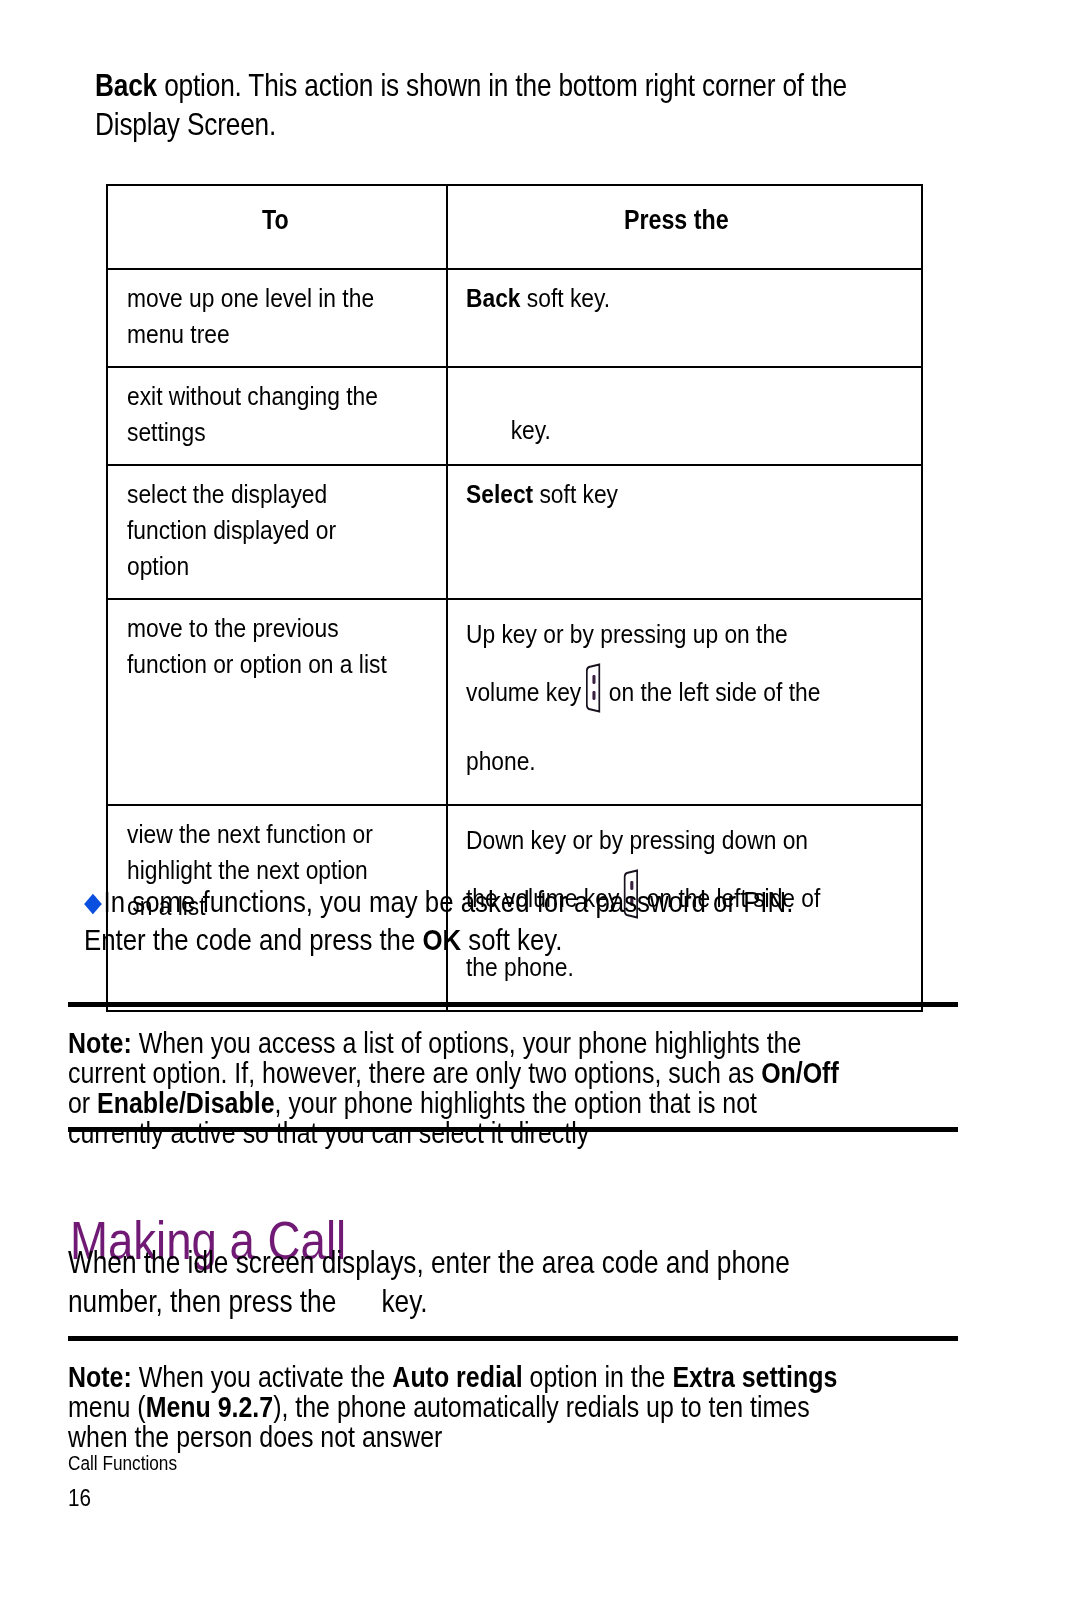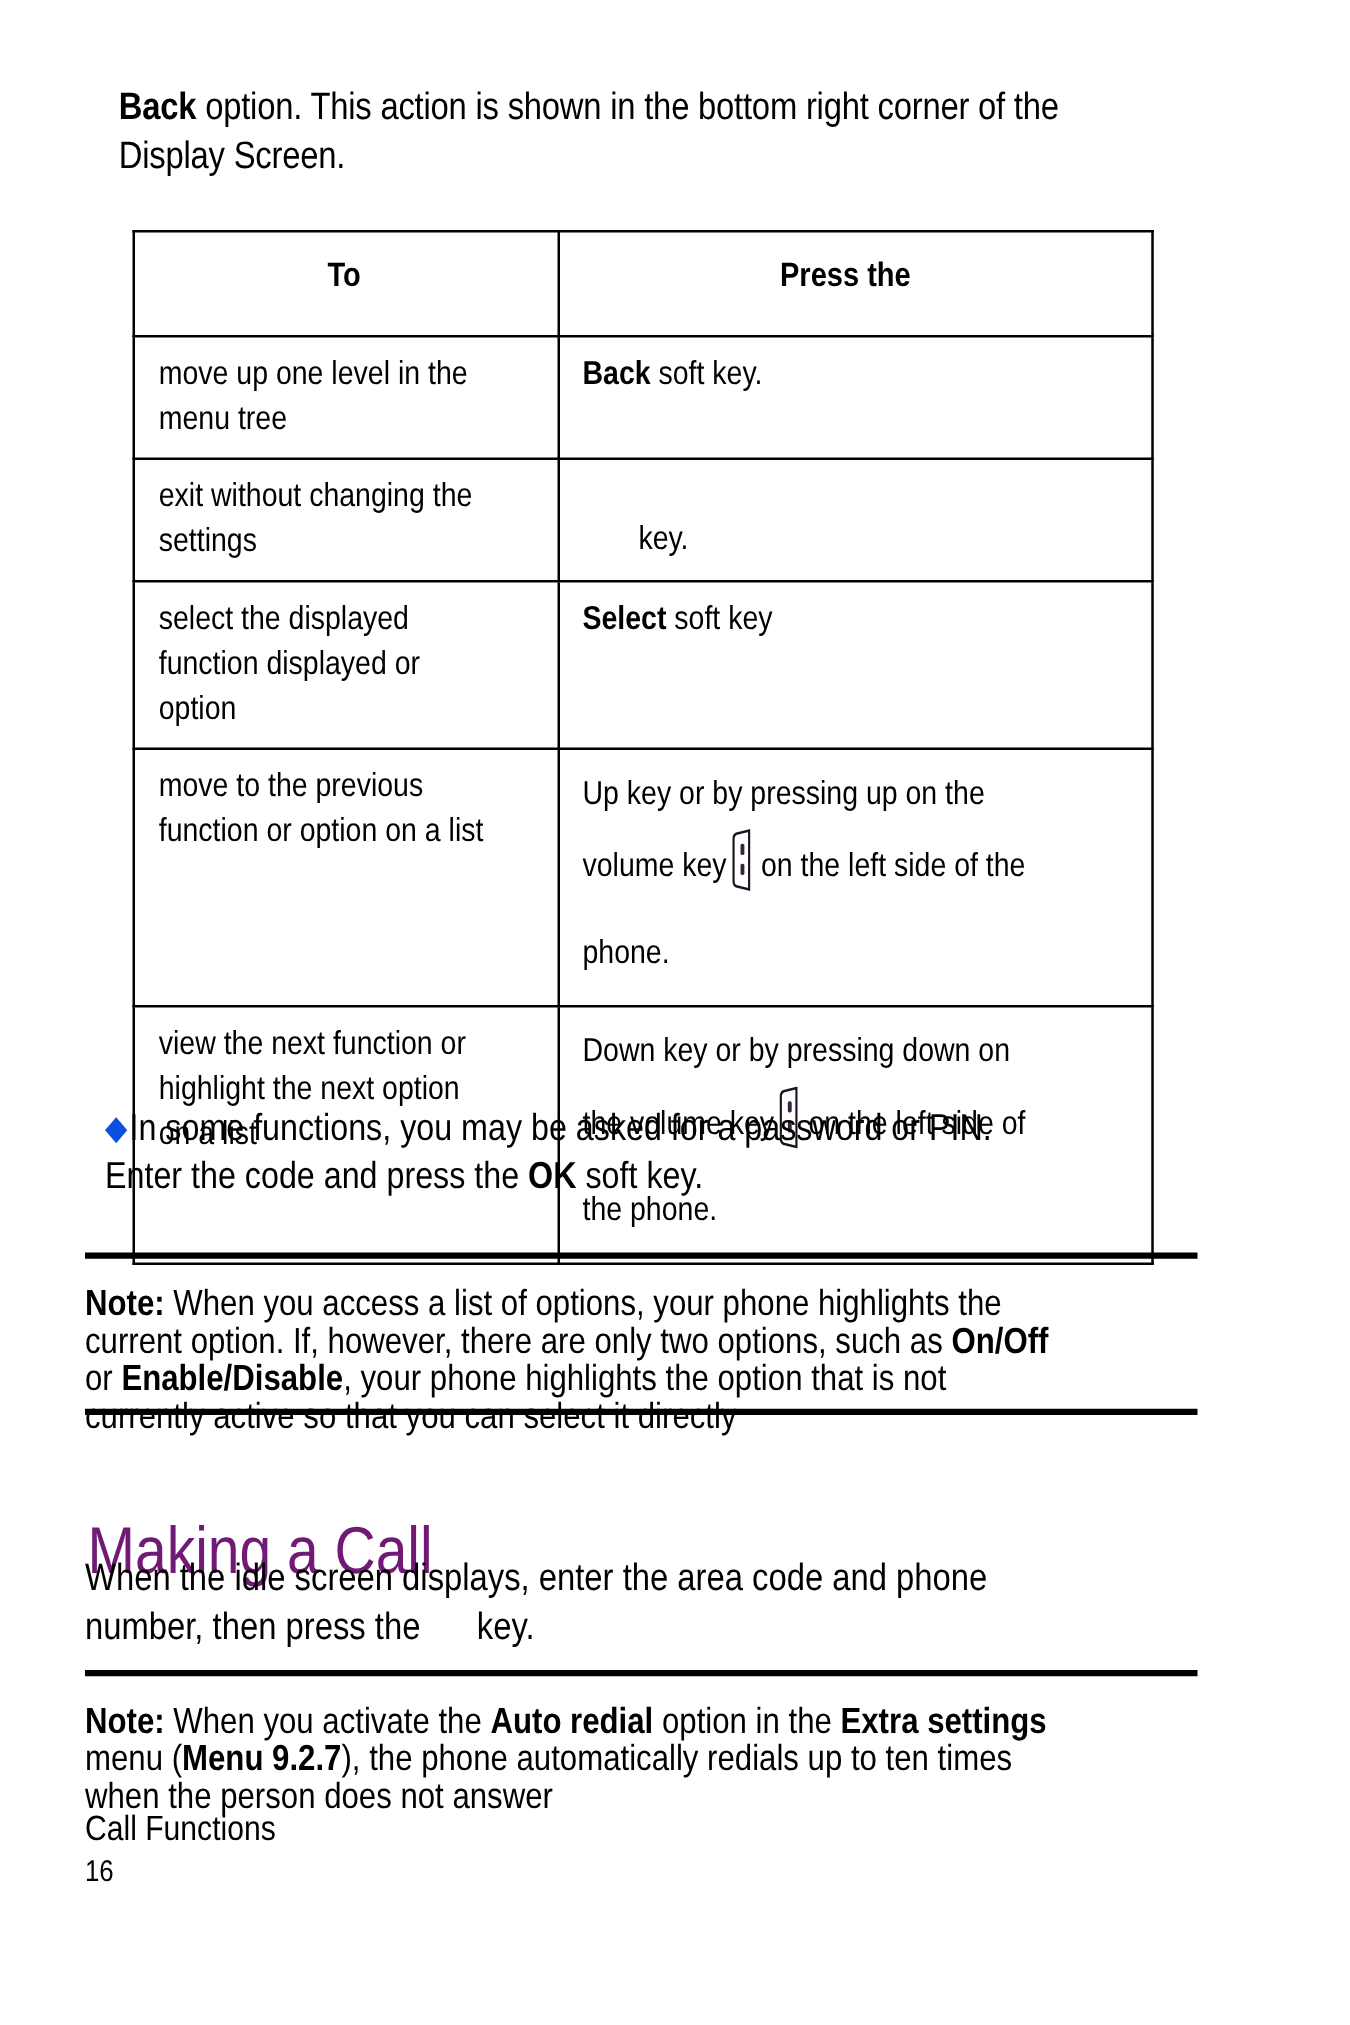--- a/index.html
+++ b/index.html
@@ -155,21 +155,21 @@
     width: 900px;
     font-size: 30.5px;
     line-height: 39px;
   }
 
   
   .footer-label {
     position: absolute;
     left: 68px;
     top: 1448px;
-    font-size: 28px;
+    font-size: 20px;
     line-height: 30px;
   }
   .footer-page {
     position: absolute;
     left: 68px;
     top: 1483px;
     font-size: 24px;
     line-height: 30px;
   }
 </style>

